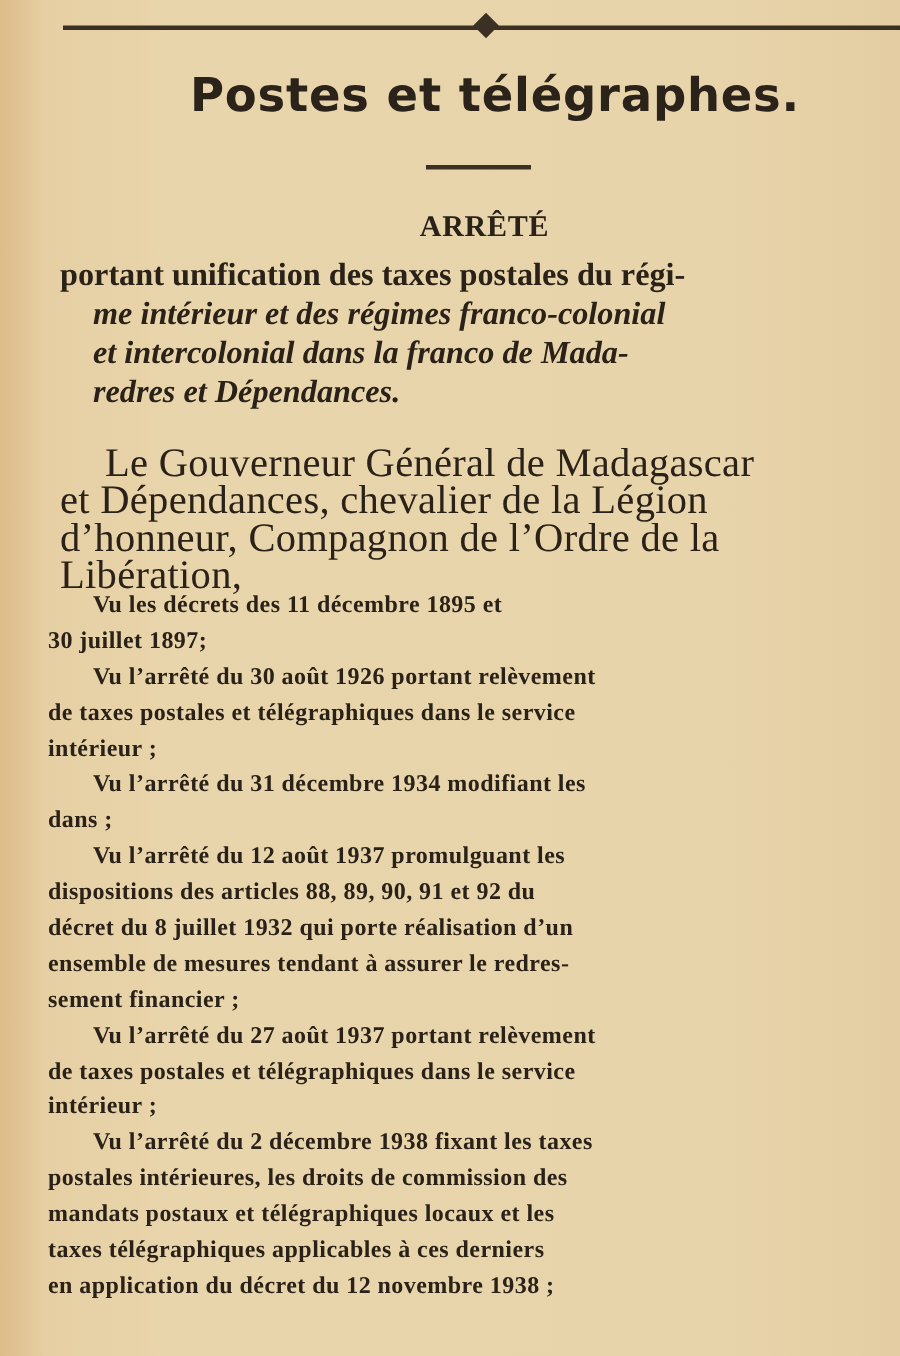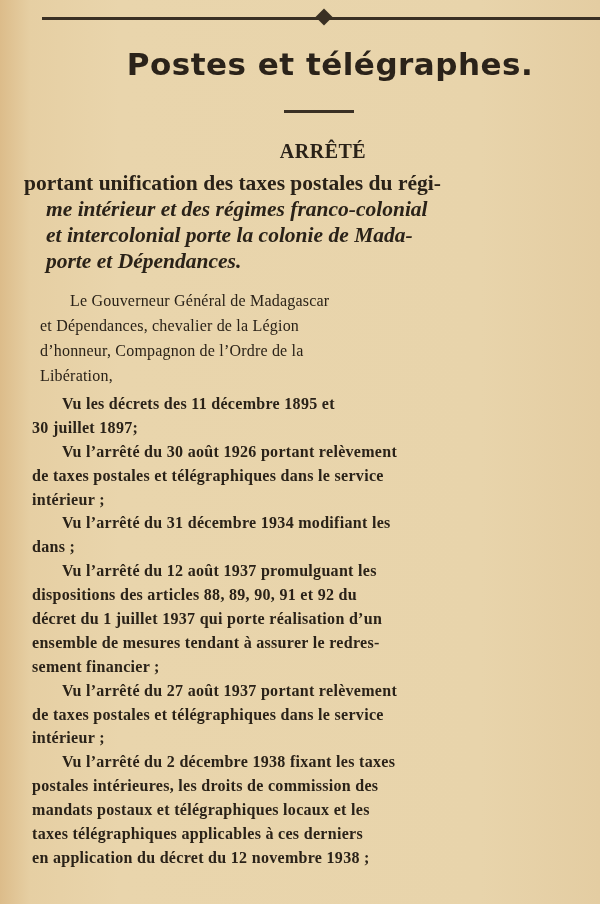--- a/index.html
+++ b/index.html
@@ -29,22 +29,22 @@
   .arrete {
     position: absolute; left: 0; width: 600px; top: 140px; text-align: center;
     font-family: "Liberation Serif", serif; font-weight: bold; font-size: 20px;
     margin-left: 23px; letter-spacing: 0.5px;
   }
   .text {
     font-family: "Liberation Serif", serif; font-size: 21px; line-height: 26px;
     position: absolute; white-space: nowrap;
   }
   .line { display: block; height: 26px; }
-  .subtitle { left: 24px; top: 170px; font-weight: bold; font-size: 21.5px; line-height: 26px; }
-  .gov { left: 40px; top: 288px; font-size: 16px; line-height: 25px; letter-spacing: 0.2px;}
+  .subtitle { left: 40px; top: 170px; font-weight: bold; font-size: 21.5px; line-height: 26px; }
+  .gov { left: 40px; top: 296px; font-size: 27px; line-height: 25px; letter-spacing: 0.2px;}
   .body { left: 32px; top: 392px; font-size: 16px; line-height: 23.9px; font-weight: bold; letter-spacing: 0.3px; }
   .body .line { height: 23.9px; }
   .gov .line { height: 25px; }
   .indent { padding-left: 30px; }
   .indent2 { padding-left: 22px; font-style: italic; }
 </style>
 </head>
 <body>
 
 <div class="page">
@@ -52,42 +52,42 @@
   <div class="top-diamond"></div>
 
   <div class="title">Postes et télégraphes.</div>
   <div class="title-rule"></div>
 
   <div class="arrete">ARRÊTÉ</div>
 
   <div class="text subtitle">
     <span class="line">portant unification des taxes postales du régi-</span>
     <span class="line indent2">me intérieur et des régimes franco-colonial</span>
-    <span class="line indent2">et intercolonial porte la colonie de Mada-</span>
-    <span class="line indent2">porte et Dépendances.</span>
+    <span class="line indent2">et intercolonial dans la franco de Mada-</span>
+    <span class="line indent2">redres et Dépendances.</span>
   </div>
 
   <div class="text gov">
     <span class="line indent">Le Gouverneur Général de Madagascar</span>
     <span class="line">et Dépendances, chevalier de la Légion</span>
     <span class="line">d’honneur, Compagnon de l’Ordre de la</span>
     <span class="line">Libération,</span>
   </div>
 
   <div class="text body">
     <span class="line indent">Vu les décrets des 11 décembre 1895 et</span>
     <span class="line">30 juillet 1897;</span>
     <span class="line indent">Vu l’arrêté du 30 août 1926 portant relèvement</span>
     <span class="line">de taxes postales et télégraphiques dans le service</span>
     <span class="line">intérieur ;</span>
     <span class="line indent">Vu l’arrêté du 31 décembre 1934 modifiant les</span>
     <span class="line">dans ;</span>
     <span class="line indent">Vu l’arrêté du 12 août 1937 promulguant les</span>
     <span class="line">dispositions des articles 88, 89, 90, 91 et 92 du</span>
-    <span class="line">décret du 1 juillet 1937 qui porte réalisation d’un</span>
+    <span class="line">décret du 8 juillet 1932 qui porte réalisation d’un</span>
     <span class="line">ensemble de mesures tendant à assurer le redres-</span>
     <span class="line">sement financier ;</span>
     <span class="line indent">Vu l’arrêté du 27 août 1937 portant relèvement</span>
     <span class="line">de taxes postales et télégraphiques dans le service</span>
     <span class="line">intérieur ;</span>
     <span class="line indent">Vu l’arrêté du 2 décembre 1938 fixant les taxes</span>
     <span class="line">postales intérieures, les droits de commission des</span>
     <span class="line">mandats postaux et télégraphiques locaux et les</span>
     <span class="line">taxes télégraphiques applicables à ces derniers</span>
     <span class="line">en application du décret du 12 novembre 1938 ;</span>

